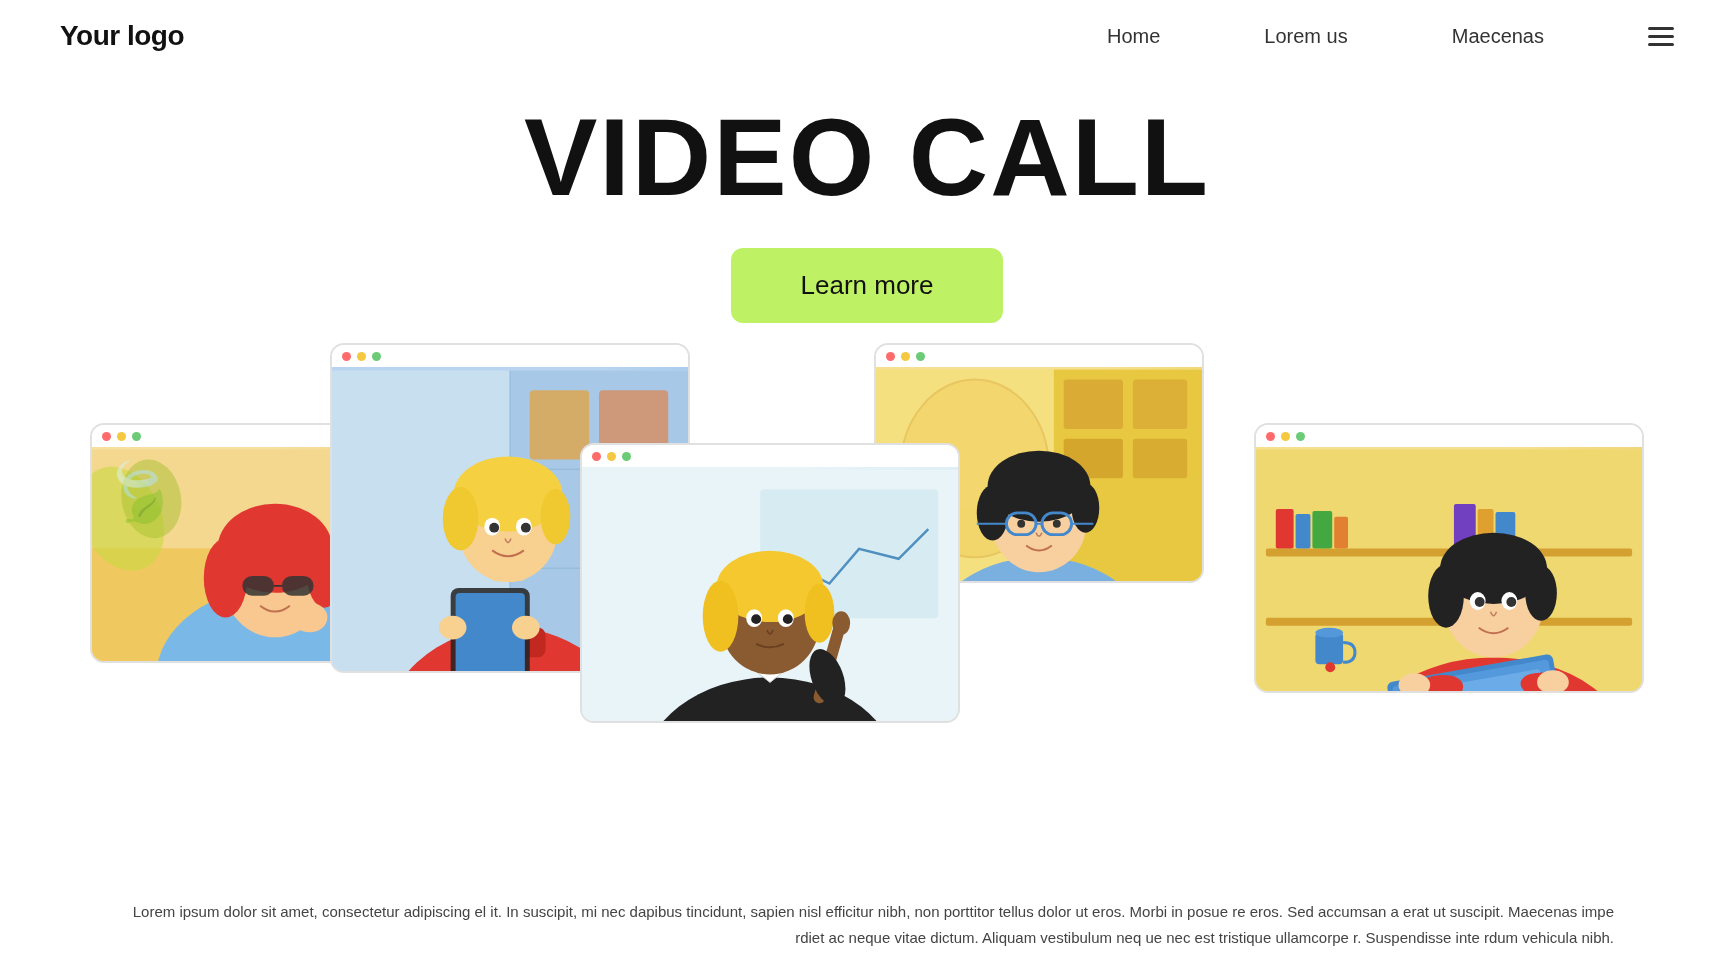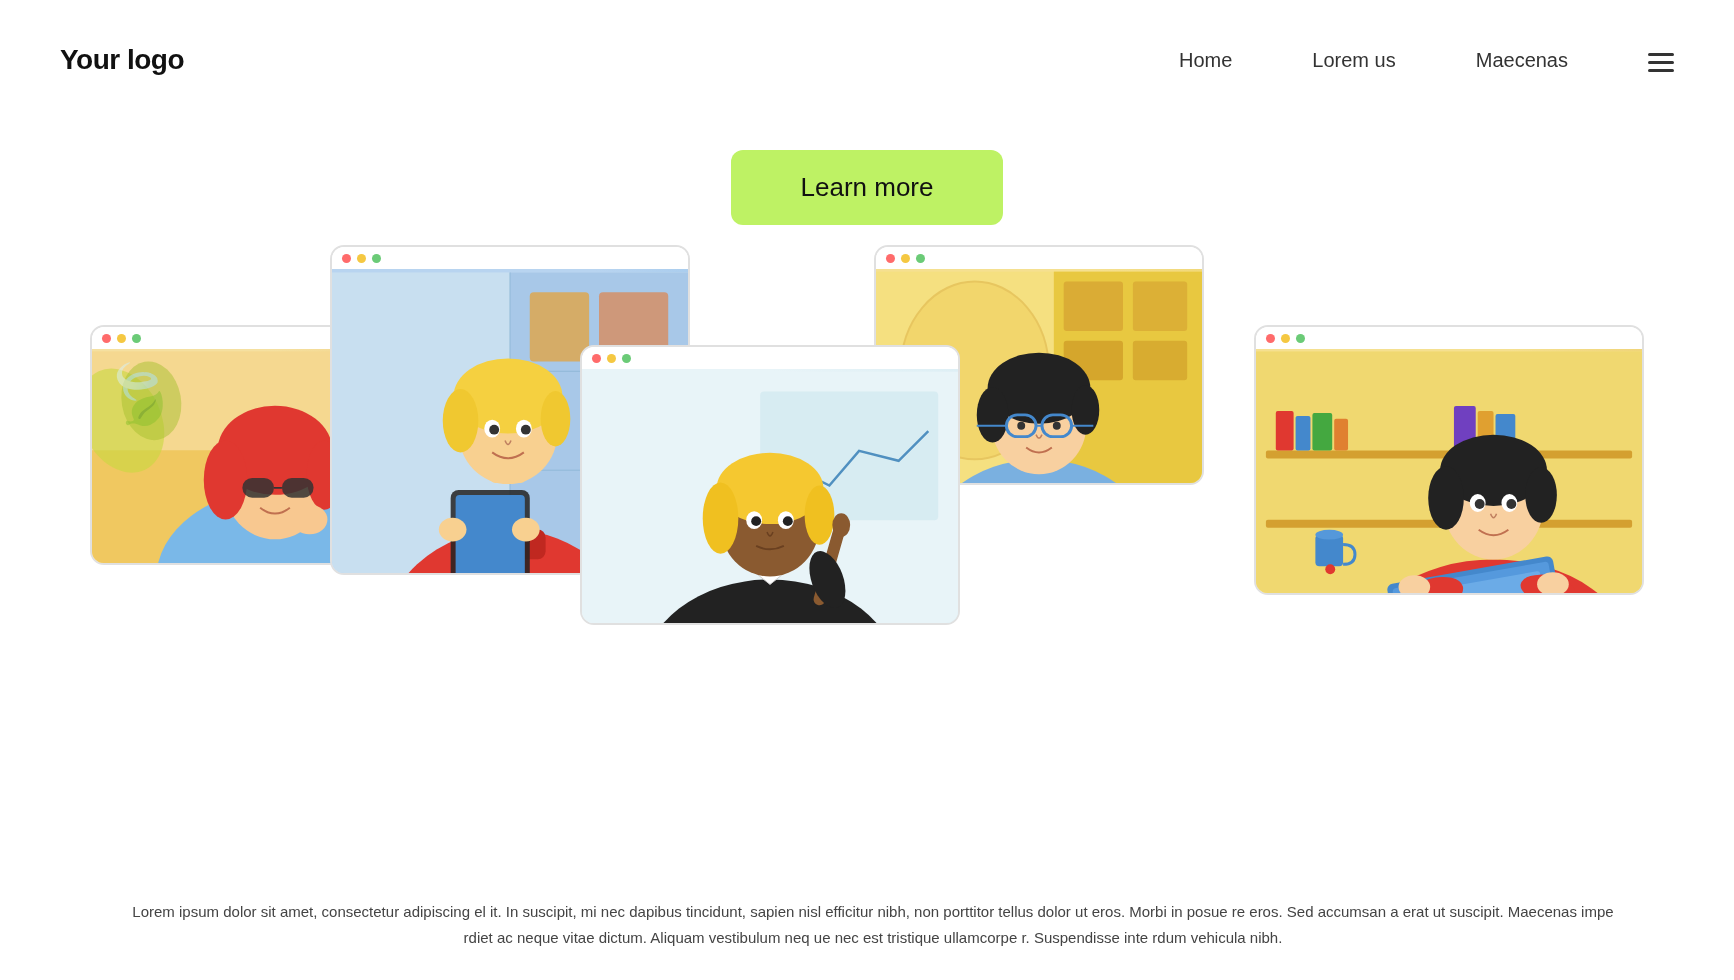--- a/index.html
+++ b/index.html
@@ -10,34 +10,34 @@
       font-family: 'Arial', sans-serif;
       overflow: hidden;
       position: relative;
     }
 
     
     header {
       display: flex;
       align-items: center;
       justify-content: space-between;
-      padding: 44px 60px;
+      padding: 20px 60px;
       position: relative;
       z-index: 10;
     }
     .logo {
       font-size: 28px;
       font-weight: 900;
       color: #111;
       letter-spacing: -0.5px;
     }
     nav {
       display: flex;
-      align-items: flex-end;
-      gap: 80px;
+      align-items: center;
+      gap: 104px;
     }
     nav a {
       text-decoration: none;
       color: #333;
       font-size: 20px;
       font-weight: 400;
     }
     .hamburger {
       display: flex;
       flex-direction: column;
@@ -204,21 +204,21 @@
 
     
     .footer-text {
       position: absolute;
       bottom: 30px;
       left: 132px;
       right: 120px;
       font-size: 15px;
       color: #444;
       line-height: 1.7;
-      text-align: center;
+      text-align: right;
     }
 
     
     .leaf-deco {
       position: absolute;
       top: 10px;
       left: 10px;
       font-size: 60px;
       opacity: 0.5;
       transform: rotate(-20deg);
@@ -235,20 +235,21 @@
     <a href="#">Maecenas</a>
     <div class="hamburger">
       <span></span>
         <span></span>
         <span></span>
     </div>
   </nav>
 </header>
 
 <div class="hero">
+  <h1 class="hero-title">VIDEO CALL</h1>
   <button class="learn-more-btn">Learn more</button>
 </div>
 
 <div class="illustration">
 
   <div class="bee bee-left">
     <svg width="70" height="55" viewBox="0 0 70 55">
 
       <ellipse cx="38" cy="32" rx="18" ry="12" fill="#F5C842" stroke="#333" stroke-width="1.5"></ellipse>
 

